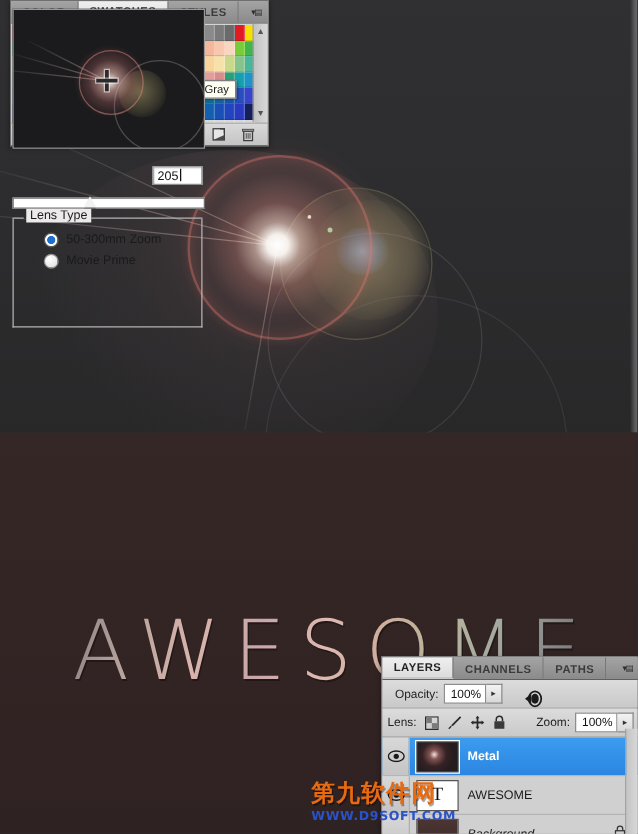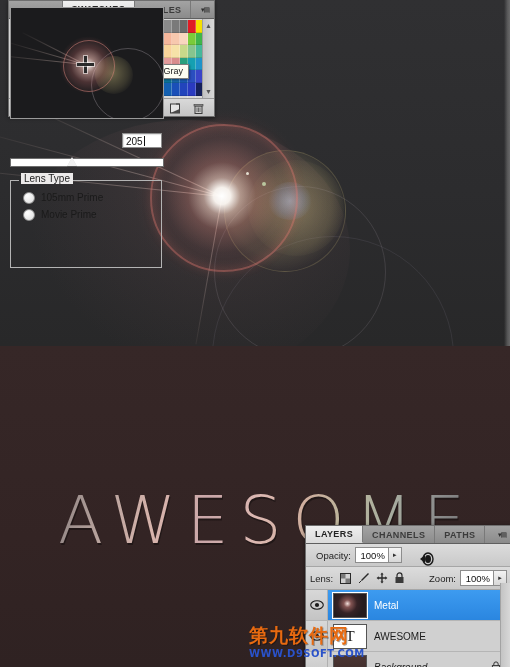--- a/index.html
+++ b/index.html
@@ -124,22 +124,22 @@
     font-size:10px;color:#111;padding:0 3px;box-sizing:border-box;line-height:15px;
     box-shadow:inset 1px 1px 1px rgba(0,0,0,.12);position:relative;}
   .caret{display:inline-block;width:1px;height:10px;background:#111;vertical-align:-1px;margin-left:1px;}
 
   .lf-slider{position:relative;margin-top:8px;width:152px;height:12px;}
   .lf-track{position:absolute;left:0;top:2px;width:152px;height:7px;border:1px solid #6d6d6d;background:#fff;}
   .lf-thumb{position:absolute;left:62px;top:1px;width:11px;height:11px;}
   .lf-thumb-shape{width:0;height:0;border-left:5px solid transparent;border-right:5px solid transparent;
     border-bottom:9px solid #f2f2f2;filter:drop-shadow(0 1px 0 #555);}
 
-  .lf-group{margin-top:12px;border:1px solid #b4b4b4;border-top:none;position:relative;
-    width:152px;height:88px;box-sizing:border-box;}
+  .lf-group{margin-top:6px;border:1px solid #b4b4b4;border-top:none;position:relative;
+    width:152px;height:88px;box-sizing:border-box;padding-left:12px;}
   .lf-group:before{content:"";position:absolute;left:0;top:0;width:8px;height:1px;background:#b4b4b4;}
   .lf-group:after{content:"";position:absolute;right:0;top:0;width:88px;height:1px;background:#b4b4b4;}
   .lf-legend{position:absolute;left:10px;top:-7px;font-size:10px;color:#1d1d1d;background:#eceaea;padding:0 3px;}
   .radio-row{display:flex;align-items:center;height:17px;margin-left:12px;}
   .radio{width:10px;height:10px;border-radius:50%;border:1px solid #8e8e8e;background:
     radial-gradient(circle at 35% 30%,#fff,#dcdcdc);margin-right:6px;flex:0 0 auto;}
   .radio.on{background:radial-gradient(circle at 50% 50%,#1f6fd0 0 3px,#fff 3.5px 4.5px,#e8e8e8 5px);
     border-color:#5a5a5a;}
   .radio-label{font-size:10px;color:#1a1a1a;}
   .lf-firstrow{margin-top:14px;}
@@ -165,21 +165,21 @@
   .eye{width:21px;height:30px;display:flex;align-items:center;justify-content:center;
     background:linear-gradient(180deg,#d8d8d8,#c4c4c4);border-right:1px solid #b0b0b0;}
   .thumb{width:34px;height:25px;margin:0 7px 0 5px;border:1px solid #555;background:#222;overflow:hidden;position:relative;box-sizing:border-box;}
   .thumb.sel-thumb{outline:1px solid #fff;}
   .thumb-flare{position:absolute;inset:0;background:
     radial-gradient(circle at 42% 42%,rgba(255,235,230,.95) 0%,rgba(225,140,135,.5) 16%,rgba(120,60,65,.2) 42%,rgba(30,25,28,0) 70%),#241c1e;}
   .thumb-text{background:#fff;color:#111;display:flex;align-items:center;justify-content:center;
     font-family:"Liberation Serif",serif;font-size:15px;}
   .thumb-bg{background:linear-gradient(180deg,#4b3533,#3a2a28);}
   .layer-name{font-size:10px;color:#1b1b1b;}
-  .layer.sel .layer-name{color:#fff;font-weight:normal;text-align:right;}
+  .layer.sel .layer-name{color:#fff;font-weight:bold;text-align:right;}
   .layer-name.italic{font-style:italic;}
   .lock-badge{margin-left:auto;margin-right:10px;font-size:10px;color:#333;}
   .ly-scroll{position:absolute;right:0;top:0;width:10px;bottom:0;background:linear-gradient(90deg,#c4c4c4,#dadada);border-left:1px solid #a3a3a3;}
   .cursor-move{position:absolute;left:106px;top:24px;width:24px;height:18px;pointer-events:none;}
 
   
   .wm{position:absolute;left:249px;top:626px;font-weight:bold;line-height:1;
     color:#e86a10;font-size:19px;letter-spacing:1px;text-shadow:1px 1px 0 rgba(0,0,0,.35);
     font-family:"DejaVu Sans","Liberation Sans",sans-serif;}
   .wm2{position:absolute;left:249px;top:648px;font-weight:bold;font-size:10px;color:#2a52c9;
@@ -451,22 +451,22 @@
         <div class="lf-track"></div>
         <div class="lf-thumb" id="lf-thumb" style="left: 57.32px;">
           <div class="lf-thumb-shape"></div>
         </div>
       </div>
 
       <div class="lf-group">
         <span class="lf-legend">Lens Type</span>
         <div style="height:9px"></div>
         <div class="radio-row">
-          <span class="radio"></span>
-          <span class="radio-label">105mm Prime</span>
+          <span class="radio on"></span>
+          <span class="radio-label">50-300mm Zoom</span>
         </div>
         <div class="radio-row">
           <span class="radio"></span>
           <span class="radio-label">Movie Prime</span>
         </div>
       </div>
     </div>
   </div>
 
   <div class="panel" id="layers-panel">

